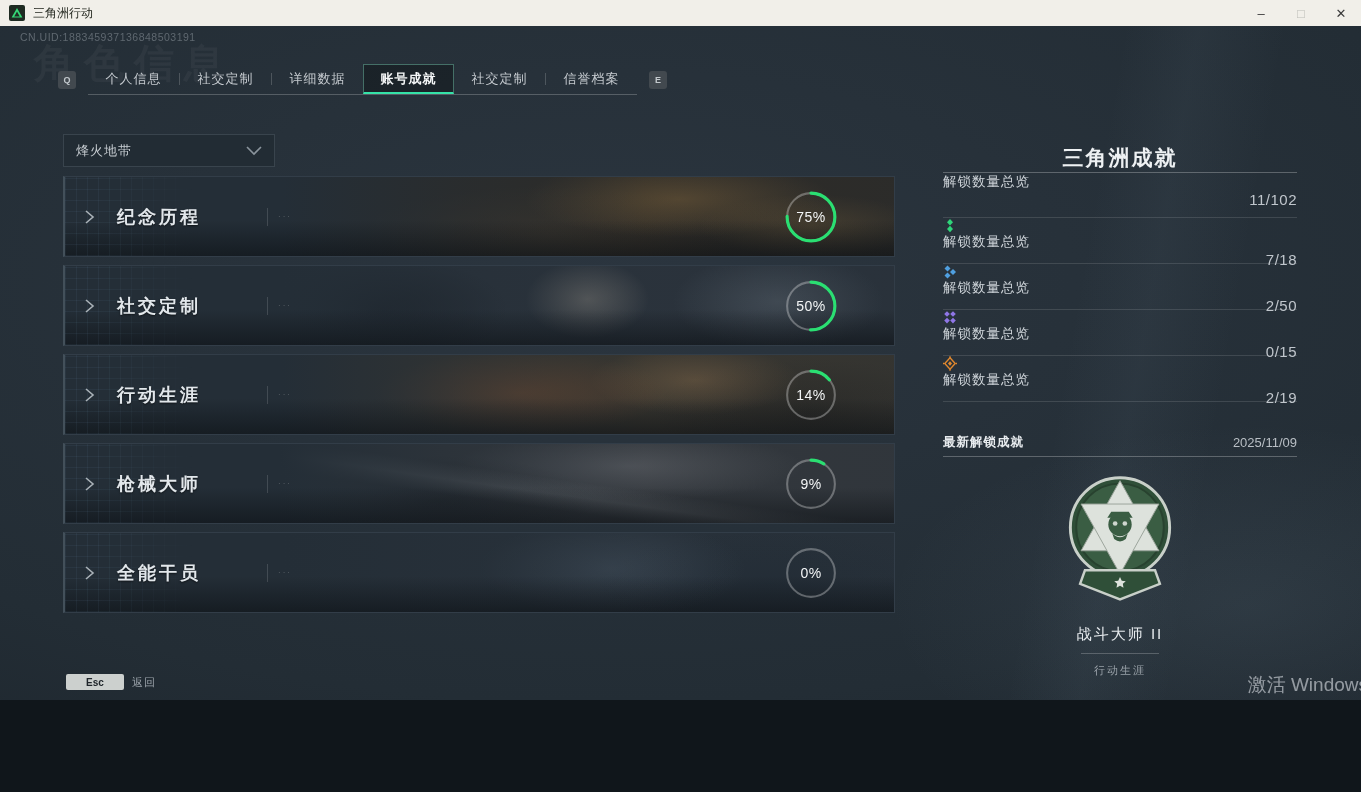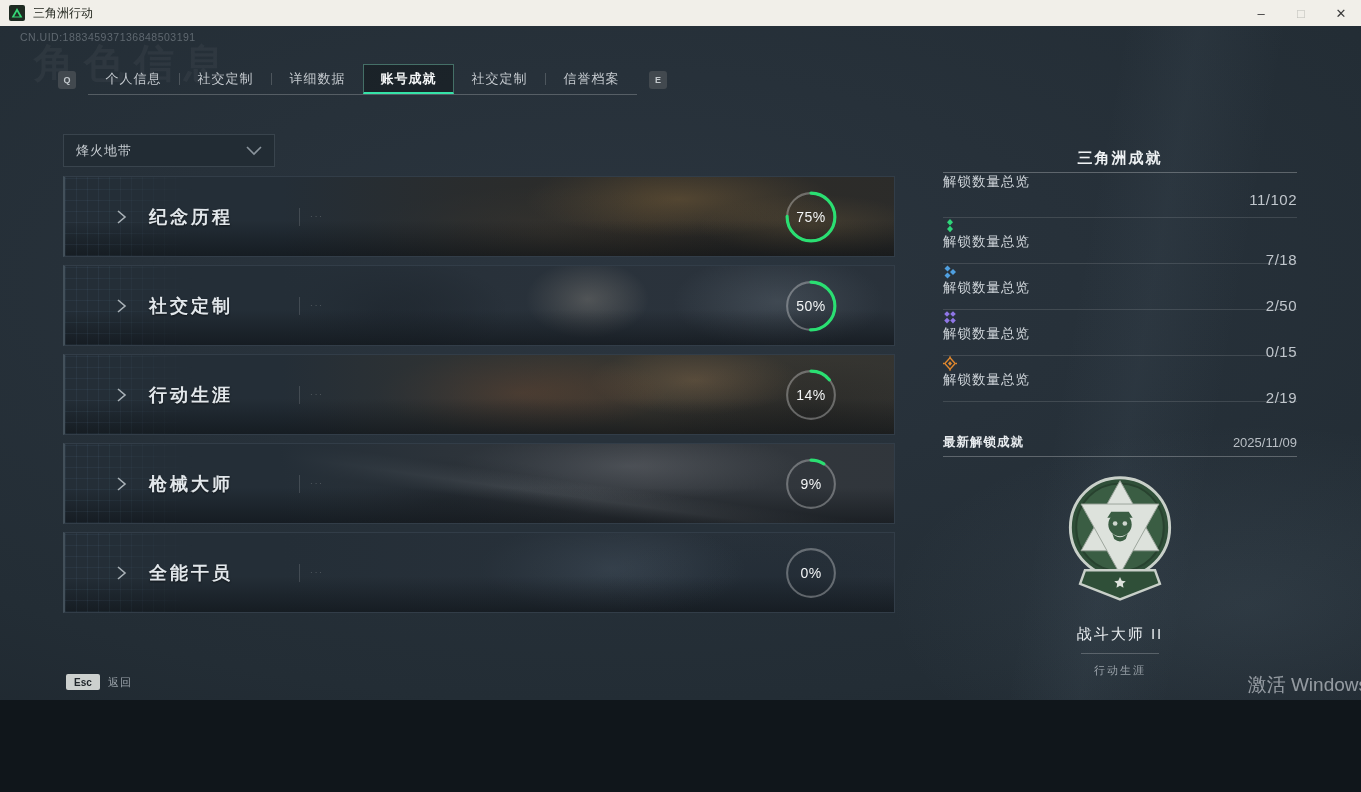--- a/index.html
+++ b/index.html
@@ -56,21 +56,21 @@
     padding:0 12px;cursor:pointer;z-index:2;
   }
   .dropdown .dd-label{font-size:13px;color:#c6ccd1;letter-spacing:1px;}
   .dropdown .dd-chev{margin-left:auto;width:16px;height:10px;}
   
   .cat-list{position:absolute;left:63px;top:150px;width:832px;z-index:2;}
   .cat-row{
     position:relative;width:832px;height:81px;margin-bottom:8px;box-sizing:border-box;
     background:#232d36;border:1px solid rgba(130,150,165,0.16);
     border-left:2px solid rgba(150,170,185,0.28);
-    overflow:hidden;display:flex;align-items:center;cursor:pointer;padding-left:32px;
+    overflow:hidden;display:flex;align-items:center;cursor:pointer;
   }
   .cat-row .art{position:absolute;inset:0;}
   .cat-row::before{
     content:'';position:absolute;left:0;top:0;bottom:0;width:130px;z-index:1;
     background-image:
       repeating-linear-gradient(90deg, rgba(125,170,205,0.07) 0 1px, transparent 1px 11px),
       repeating-linear-gradient(0deg, rgba(125,170,205,0.07) 0 1px, transparent 1px 11px);
     -webkit-mask-image:linear-gradient(90deg,#000 25%,transparent);
     mask-image:linear-gradient(90deg,#000 25%,transparent);
   }
@@ -118,40 +118,40 @@
   .ring-wrap{position:relative;z-index:2;margin-left:auto;margin-right:56px;width:54px;height:54px;}
   .ring{width:54px;height:54px;display:block;}
   .ring-bg{fill:none;stroke:rgba(255,255,255,0.30);stroke-width:2;}
   .ring-fg{fill:none;stroke:#2adf72;stroke-width:3;stroke-linecap:round;}
   .pct{
     position:absolute;inset:0;display:flex;align-items:center;justify-content:center;
     font-size:14px;font-weight:400;color:#f3f5f6;letter-spacing:.5px;
   }
   
   .sidebar{position:absolute;left:943px;top:114px;width:354px;z-index:2;}
-  .sb-title{text-align:center;font-size:15px;font-weight:700;color:#eef1f3;letter-spacing:2px;height:28px;line-height:28px;margin-top:4px;}
+  .sb-title{text-align:center;font-size:21px;font-weight:700;color:#eef1f3;letter-spacing:2px;height:28px;line-height:28px;margin-top:4px;}
   .sb-div{height:1px;background:rgba(255,255,255,0.12);}
   .sb-div.strong{background:rgba(255,255,255,0.26);}
   .sb-row{height:44px;display:flex;align-items:flex-start;flex-direction:column;}
   .sb-row.tier{height:45px;}
   .tier-icon{width:14px;height:15px;margin-right:10px;flex:0 0 auto;}
   .sb-label{font-size:13.5px;color:#cdd3d8;letter-spacing:1px;}
   .sb-value{margin-left:auto;font-size:15px;color:#c0c6cc;letter-spacing:.5px;}
   .sb-latest{margin-top:27px;height:27px;display:flex;align-items:center;border-bottom:1px solid rgba(255,255,255,0.26);gap:36px;}
   .sb-latest .latest-label{font-size:12.5px;font-weight:700;color:#e8ecef;letter-spacing:1px;}
   .sb-latest .latest-date{margin-left:auto;font-size:13px;color:#b9bfc5;}
   .badge-area{margin-top:12px;display:flex;flex-direction:column;align-items:center;}
   .badge-svg{width:118px;height:146px;}
   .badge-name{margin-top:10px;font-size:15px;color:#e6eaed;letter-spacing:2px;}
   .badge-div{width:78px;height:1px;background:rgba(255,255,255,0.22);margin-top:9px;}
   .badge-cat{margin-top:9px;font-size:11px;color:#99a1a8;letter-spacing:2px;}
   
   .footer{position:absolute;left:66px;bottom:10px;display:flex;align-items:center;z-index:2;}
   .esc-key{
-    min-width:26px;height:16px;padding:0 4px;border-radius:2px;background:#ccd0ce;
+    min-width:26px;height:16px;padding:0 16px;border-radius:2px;background:#ccd0ce;
     display:flex;align-items:center;justify-content:center;
     font-size:10px;font-weight:700;color:#20262b;
   }
   .back-label{margin-left:8px;font-size:11px;color:#9aa2a9;letter-spacing:1px;}
   .win-watermark{
     position:absolute;right:-7px;bottom:2px;font-size:19px;color:rgba(238,243,248,0.55);z-index:3;white-space:nowrap;
   }
 </style>
 </head>
 <body>

